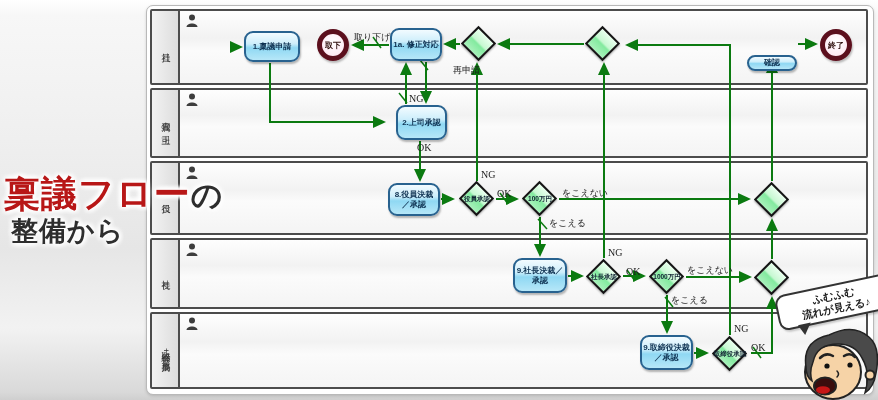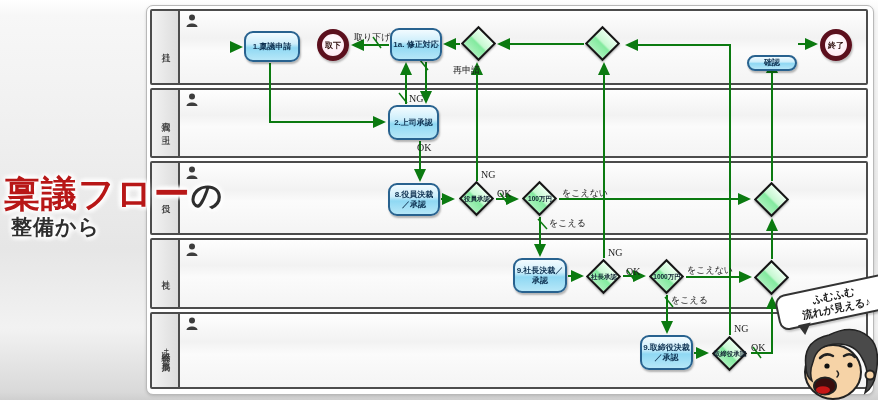--- a/index.html
+++ b/index.html
@@ -40,21 +40,21 @@
   #edges{position:absolute;left:0;top:0;z-index:3;}
   #edges .fl{stroke:#0b7a10;stroke-width:2;fill:none;}
   #edges .tick{stroke:#0b7a10;stroke-width:1.5;}
   
   .headline{position:absolute;z-index:7;font-weight:bold;letter-spacing:1px;color:#2e2e2e;white-space:nowrap;
     text-shadow:0 0 3px #fff,0 0 6px #fff,2px 2px 4px #fff,-2px -2px 4px #fff,2px -2px 4px #fff,-2px 2px 4px #fff;}
   .h-line1{left:12px;top:138px;font-size:27px;}
   .h-line2{left:4px;top:170px;font-size:36px;}
   .h-line2 .red{color:#b81717;text-align:center;}
   .h-line2 .suffix{font-size:31px;}
-  .h-line3{left:11px;top:213px;font-size:21px;}
+  .h-line3{left:11px;top:213px;font-size:27px;}
   
   .bubble{position:absolute;left:776px;top:284px;width:106px;z-index:8;transform:rotate(-12deg);
     background:#fff;border:2px solid #333;border-radius:10px;padding:3px 4px;
     font-size:10.5px;font-weight:bold;color:#222;text-align:center;line-height:1.25;box-shadow:1px 2px 2px rgba(0,0,0,.2);}
   .bubble:after{content:"";position:absolute;left:16px;bottom:-10px;width:0;height:0;
     border-left:5px solid transparent;border-right:8px solid transparent;border-top:11px solid #333;}
   .face{position:absolute;left:803px;top:327px;z-index:9;}
 </style>
 </head>
 <body>
@@ -154,21 +154,21 @@
   <div class="task" style="left:390px;top:28px;width:52px;height:33px;text-align:right;">1a. 修正対応</div>
   <div class="gw" style="left:461px;top:26px;">
       <div class="shape"></div>
     </div>
   <div class="gw" style="left:585px;top:26px;">
       <div class="shape"></div>
     </div>
   <div class="task" style="left:747px;top:28px;width:50px;height:16px;margin-top:27px;">確認</div>
   <div class="event ev-end" style="left:820px;top:29px;width:32px;height:32px;">終了</div>
 
-  <div class="task" style="left:388px;top:105px;width:51px;height:35px;">2.上司承認</div>
+  <div class="task" style="left:396px;top:105px;width:51px;height:35px;">2.上司承認</div>
 
   <div class="task" style="left:388px;top:183px;width:52px;height:33px;">8.役員決裁／承認</div>
   <div class="gw" style="left:459px;top:181px;">
       <div class="shape"></div>
       <div class="gw-label">役員承認</div>
     </div>
   <div class="gw" style="left:522px;top:181px;">
       <div class="shape"></div>
       <div class="gw-label">100万円</div>
     </div>

